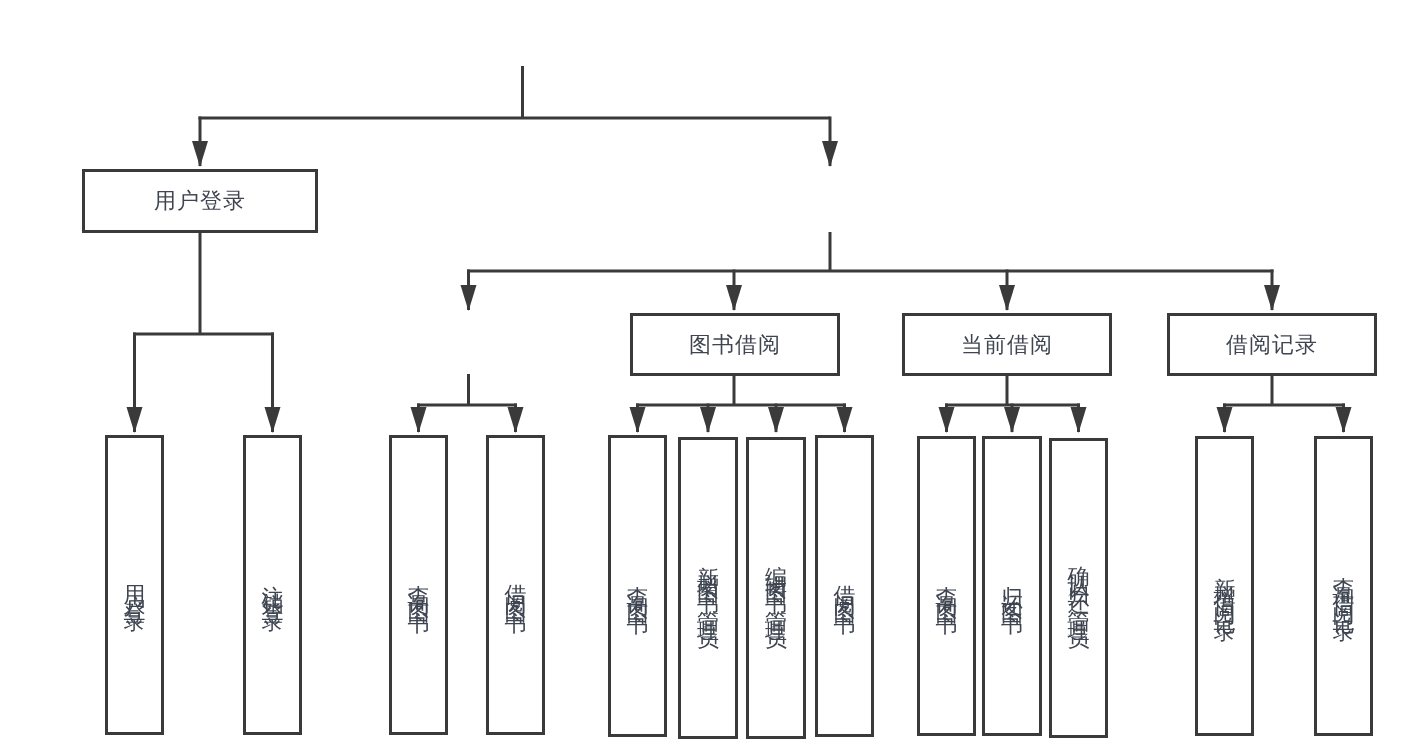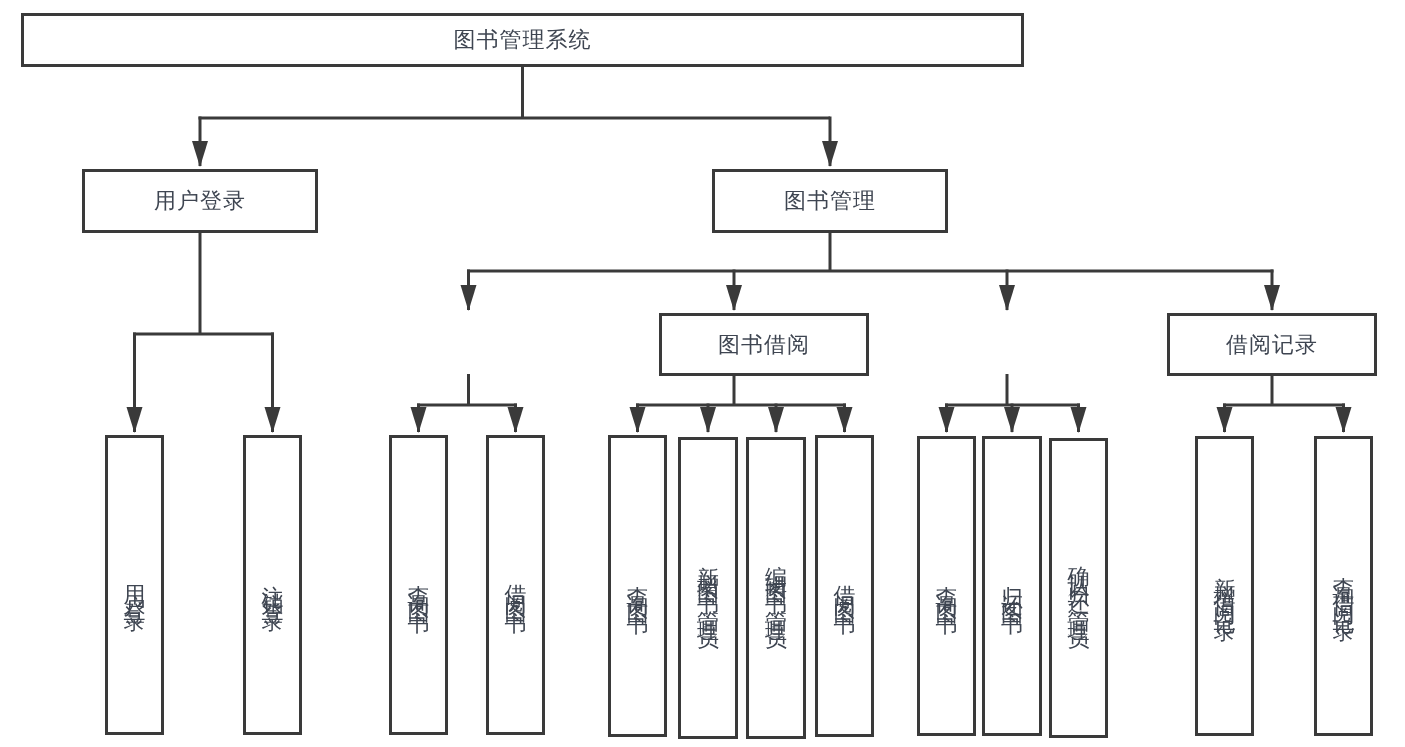--- a/index.html
+++ b/index.html
@@ -106,26 +106,25 @@
     </g>
 
     <g>
       <line x1="1272" y1="374" x2="1272" y2="405"></line>
       <line x1="1223" y1="405" x2="1345" y2="405"></line>
       <line x1="1224.5" y1="403.5" x2="1224.5" y2="432" marker-end="url(#arw)"></line>
       <line x1="1343.5" y1="403.5" x2="1343.5" y2="432" marker-end="url(#arw)"></line>
     </g>
   </svg>
 
-  <div class="box" style="left:21px;top:13px;width:1003px;height:54px">图书管理系统</div>
 
   <div class="box" style="left:82px;top:169px;width:236px;height:64px">用户登录</div>
-  <div class="box" style="left:712px;top:169px;width:236px;height:64px">图书管理</div>
 
-  <div class="box" style="left:659px;top:313px;width:210px;height:63px">图书借阅</div>
+  <div class="box" style="left:630px;top:313px;width:210px;height:63px">图书借阅</div>
+  <div class="box" style="left:902px;top:313px;width:210px;height:63px">当前借阅</div>
   <div class="box" style="left:1167px;top:313px;width:210px;height:63px">借阅记录</div>
 
   <div class="box v" style="left:105px;top:435px;width:59px;height:300px">用户登录</div>
   <div class="box v" style="left:243px;top:435px;width:59px;height:300px">注销登录</div>
 
   <div class="box v" style="left:389px;top:435px;width:59px;height:300px">查询图书</div>
   <div class="box v" style="left:486px;top:435px;width:59px;height:300px">借阅图书</div>
 
   <div class="box v" style="left:608px;top:435px;width:59px;height:302px">查询图书</div>
   <div class="box v" style="left:678px;top:437px;width:60px;height:302px">新增图书（管理员）</div>

